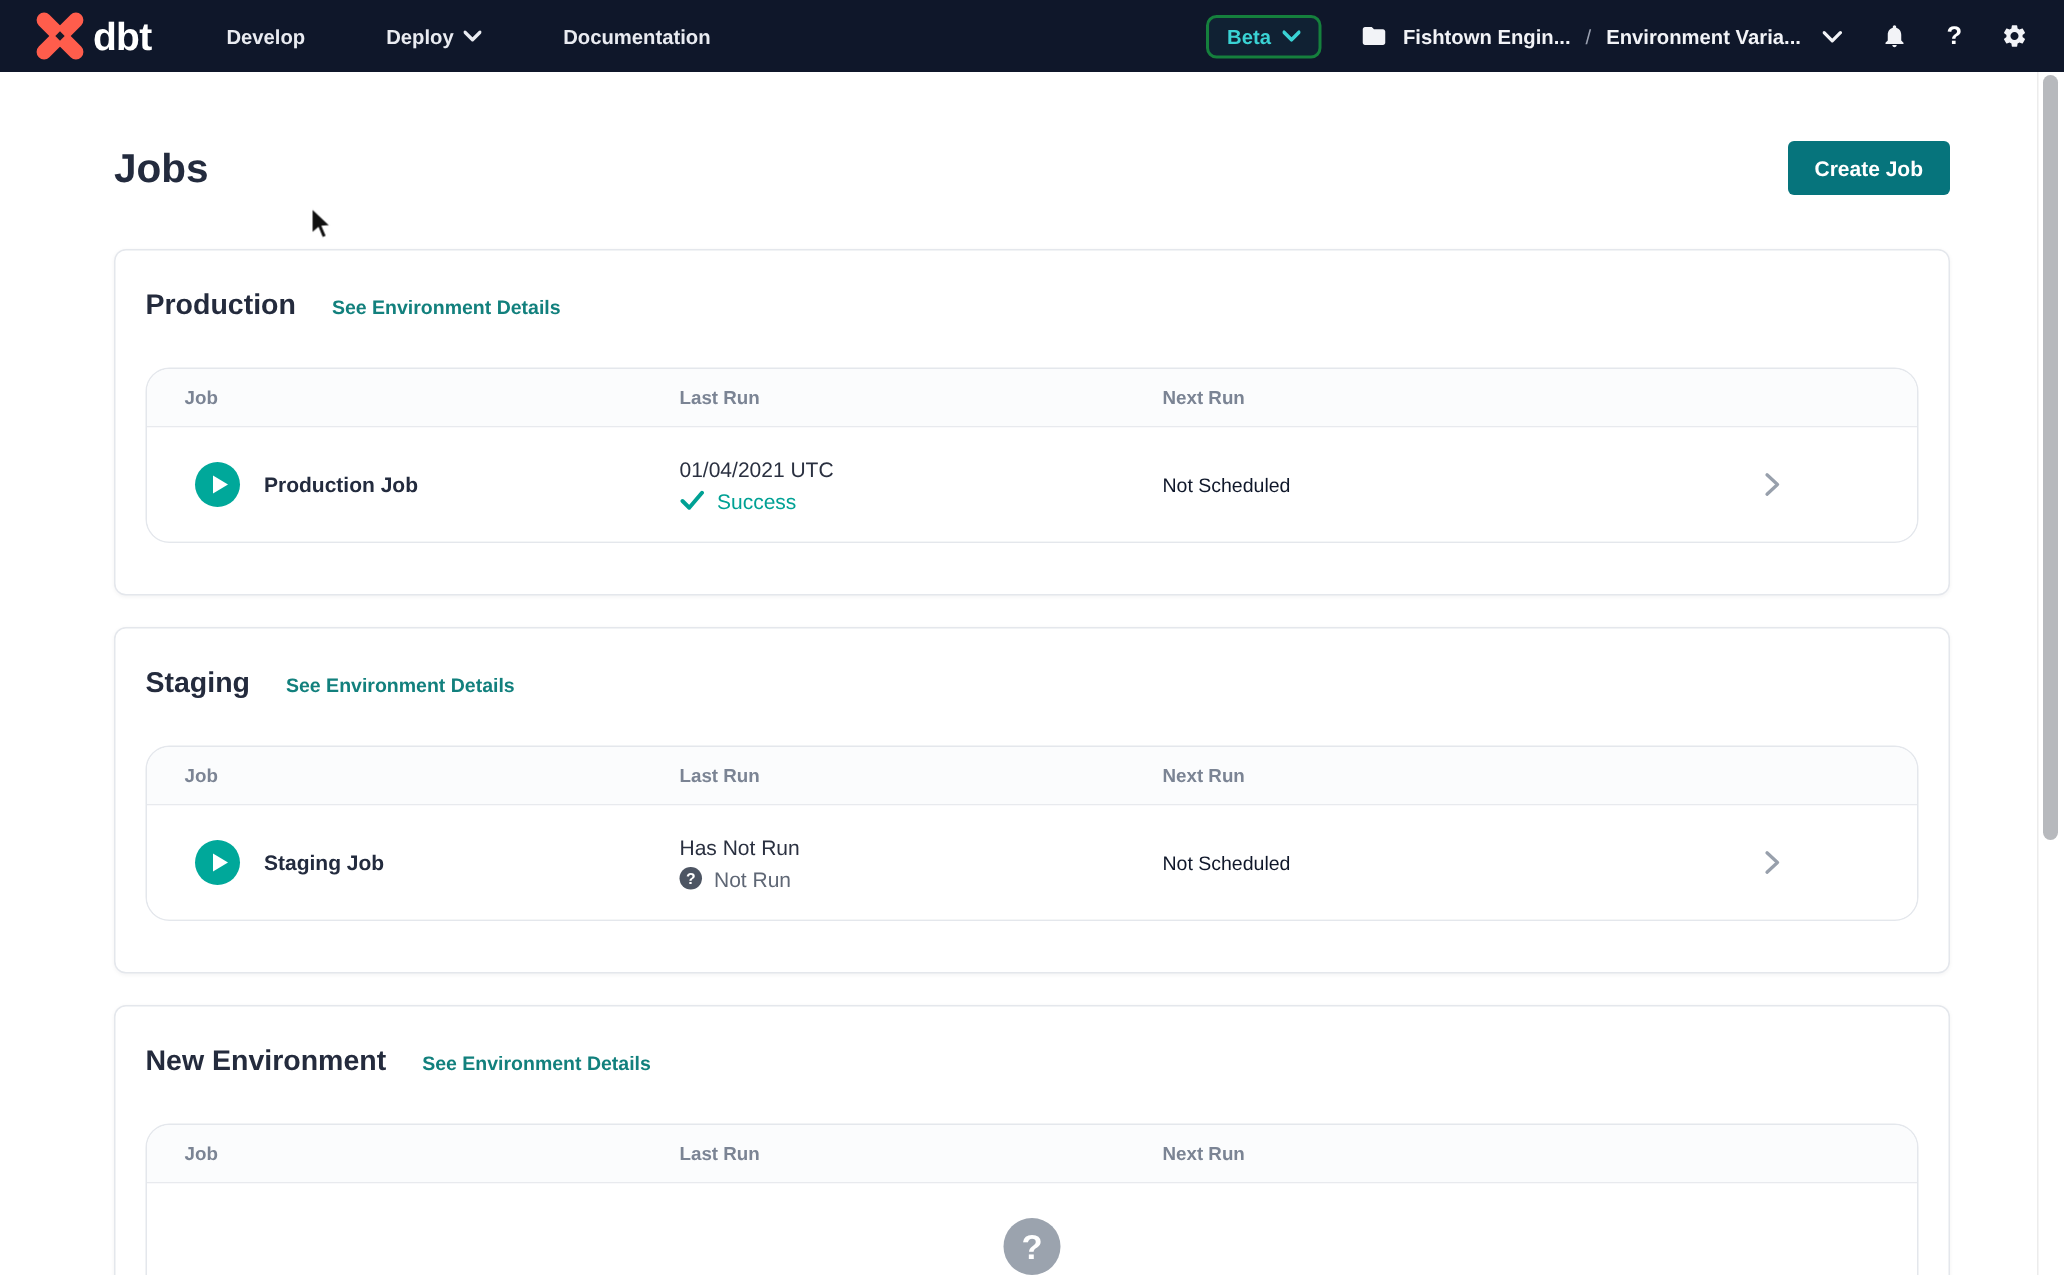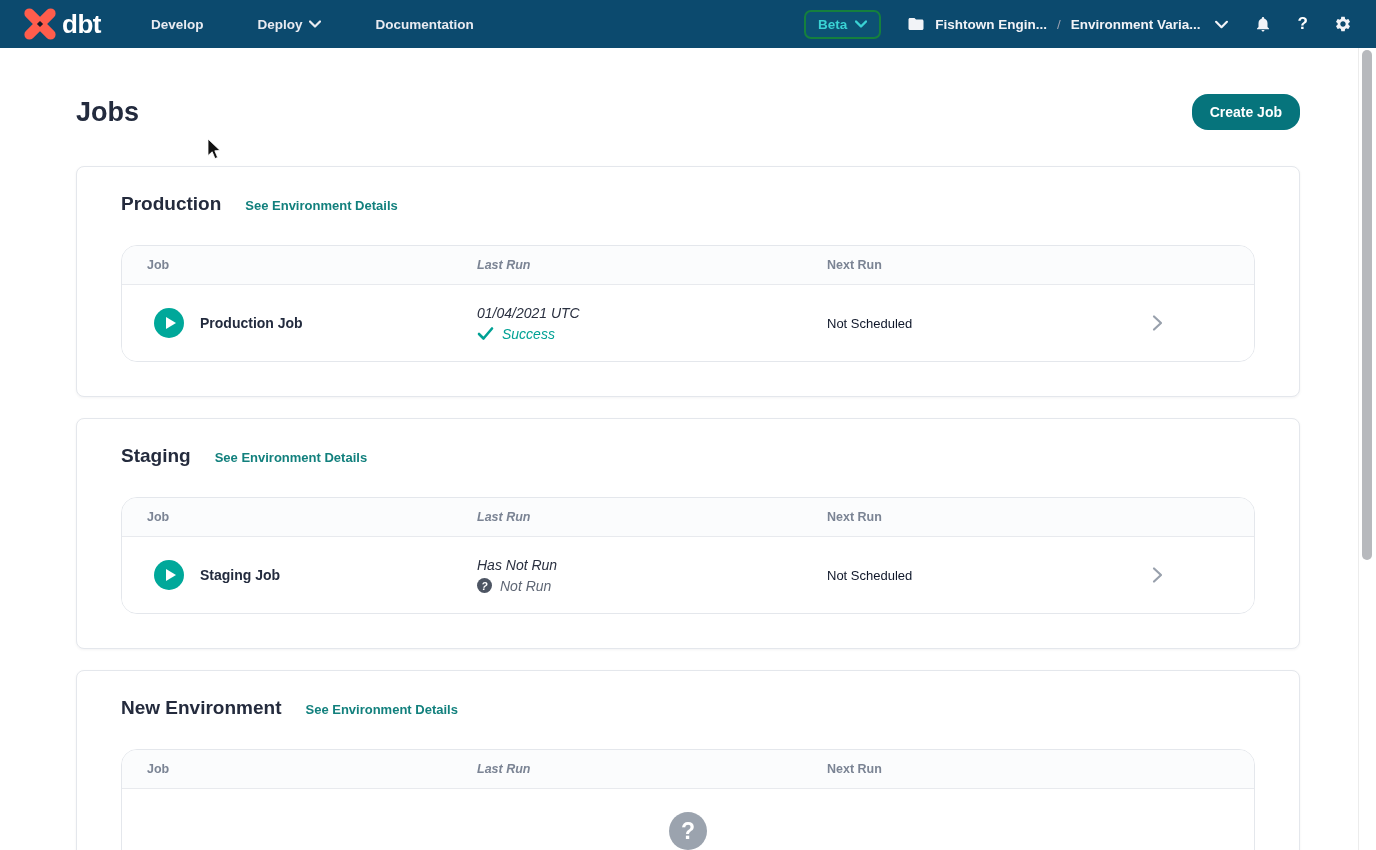--- a/index.html
+++ b/index.html
@@ -1,20 +1,20 @@
 <!DOCTYPE html>
 <html><head>
 <meta charset="utf-8">
 <style>
   * { margin:0; padding:0; box-sizing:border-box; }
   html,body { width:1376px; height:850px; overflow:hidden; background:#fff;
     font-family:"Liberation Sans","DejaVu Sans",sans-serif; }
 
   
-  .topbar { position:relative; height:48px; background:#0c4a6e; display:flex;
+  .topbar { position:relative; height:48px; background:#0f172a; display:flex;
     align-items:center; padding:0 24px; color:#e9ebf1; }
   .logo-wrap { display:flex; align-items:center; gap:6px; margin-right:32px; }
   .logo-text { font-size:26px; font-weight:bold; color:#fff; letter-spacing:-0.5px; line-height:1;}
   .nav { display:flex; align-items:center; gap:36px; }
   .nav-item { display:flex; align-items:center; gap:7px; font-size:13.5px; font-weight:600;
     color:#e9ebf1; cursor:pointer;padding-left:18px; }
   .topbar-right { margin-left:auto; display:flex; align-items:center; gap:26px; }
   .beta-btn { display:flex; align-items:center; gap:8px; border:2px solid #15803d;
     border-radius:7px; padding:5px 12px; color:#3ad2d4; font-size:13.5px; font-weight:700;
     background:rgba(40,196,198,0.06); cursor:pointer; }
@@ -23,37 +23,37 @@
   .crumb-page { font-weight:600; }
   .icon-btn { display:flex; align-items:center; justify-content:center; cursor:pointer; }
   .qmark { font-size:17px; font-weight:800; color:#fff; }
 
   
   .main { padding:0 76px; }
   .title-row { display:flex; justify-content:space-between; align-items:center;
     margin-top:46px; margin-bottom:36px; }
   .page-title { font-size:27px; font-weight:700; color:#232b3e; }
   .create-btn { background:#06747c; color:#fff; font-size:14px; font-weight:600;
-    border:none; border-radius:16px; padding:10px 18px; cursor:pointer;
+    border:none; border-radius:4px; padding:10px 18px; cursor:pointer;
     font-family:"Liberation Sans",sans-serif; }
 
   .card { background:#fff; border:1px solid #e4e7ec; border-radius:8px;
-    box-shadow:0 1px 3px rgba(20,25,40,0.05); padding:26px 44px 34px; }
+    box-shadow:0 1px 3px rgba(20,25,40,0.05); padding:26px 20px 34px; }
   .card + .card { margin-top:21px; }
   .card-head { display:flex; align-items:baseline; gap:24px; margin-bottom:30px; }
   .env-name { font-size:19px; font-weight:700; color:#242b3d; }
   .env-link { font-size:13px; font-weight:700; color:#12807d; text-decoration:none; cursor:pointer; }
 
   .jobs-table { border:1px solid #e4e7ec; border-radius:16px; overflow:hidden; }
   .thead { display:flex; align-items:center; height:39px; background:#fbfcfd;
     border-bottom:1px solid #e8eaee; font-size:12.5px; font-weight:700; color:#7b8494; }
   .trow { display:flex; align-items:center; height:76px; background:#fff; }
   .col-job { width:355px; padding-left:25px; }
   .trow .col-job { padding-left:32px; display:flex; align-items:center; gap:16px; }
-  .col-last { width:350px;font-style:italic; }
+  .col-last { width:322px; }
   .col-next { flex:1; }
   .col-arrow { width:104px; display:flex; align-items:center; }
 
   .play-btn { width:30px; height:30px; border-radius:50%; background:#00a89a;
     display:flex; align-items:center; justify-content:center; cursor:pointer; flex:none; }
   .play-tri { width:0; height:0; border-left:10px solid #fff; border-top:6.5px solid transparent;
     border-bottom:6.5px solid transparent; margin-left:3px; }
   .job-name { font-size:14px; font-weight:700; color:#232b3e; }
   .lastrun-line1 { font-size:14px; color:#2a3040; margin-bottom:5px; }
   .status-line { display:flex; align-items:center; gap:8px; font-size:14px; }

